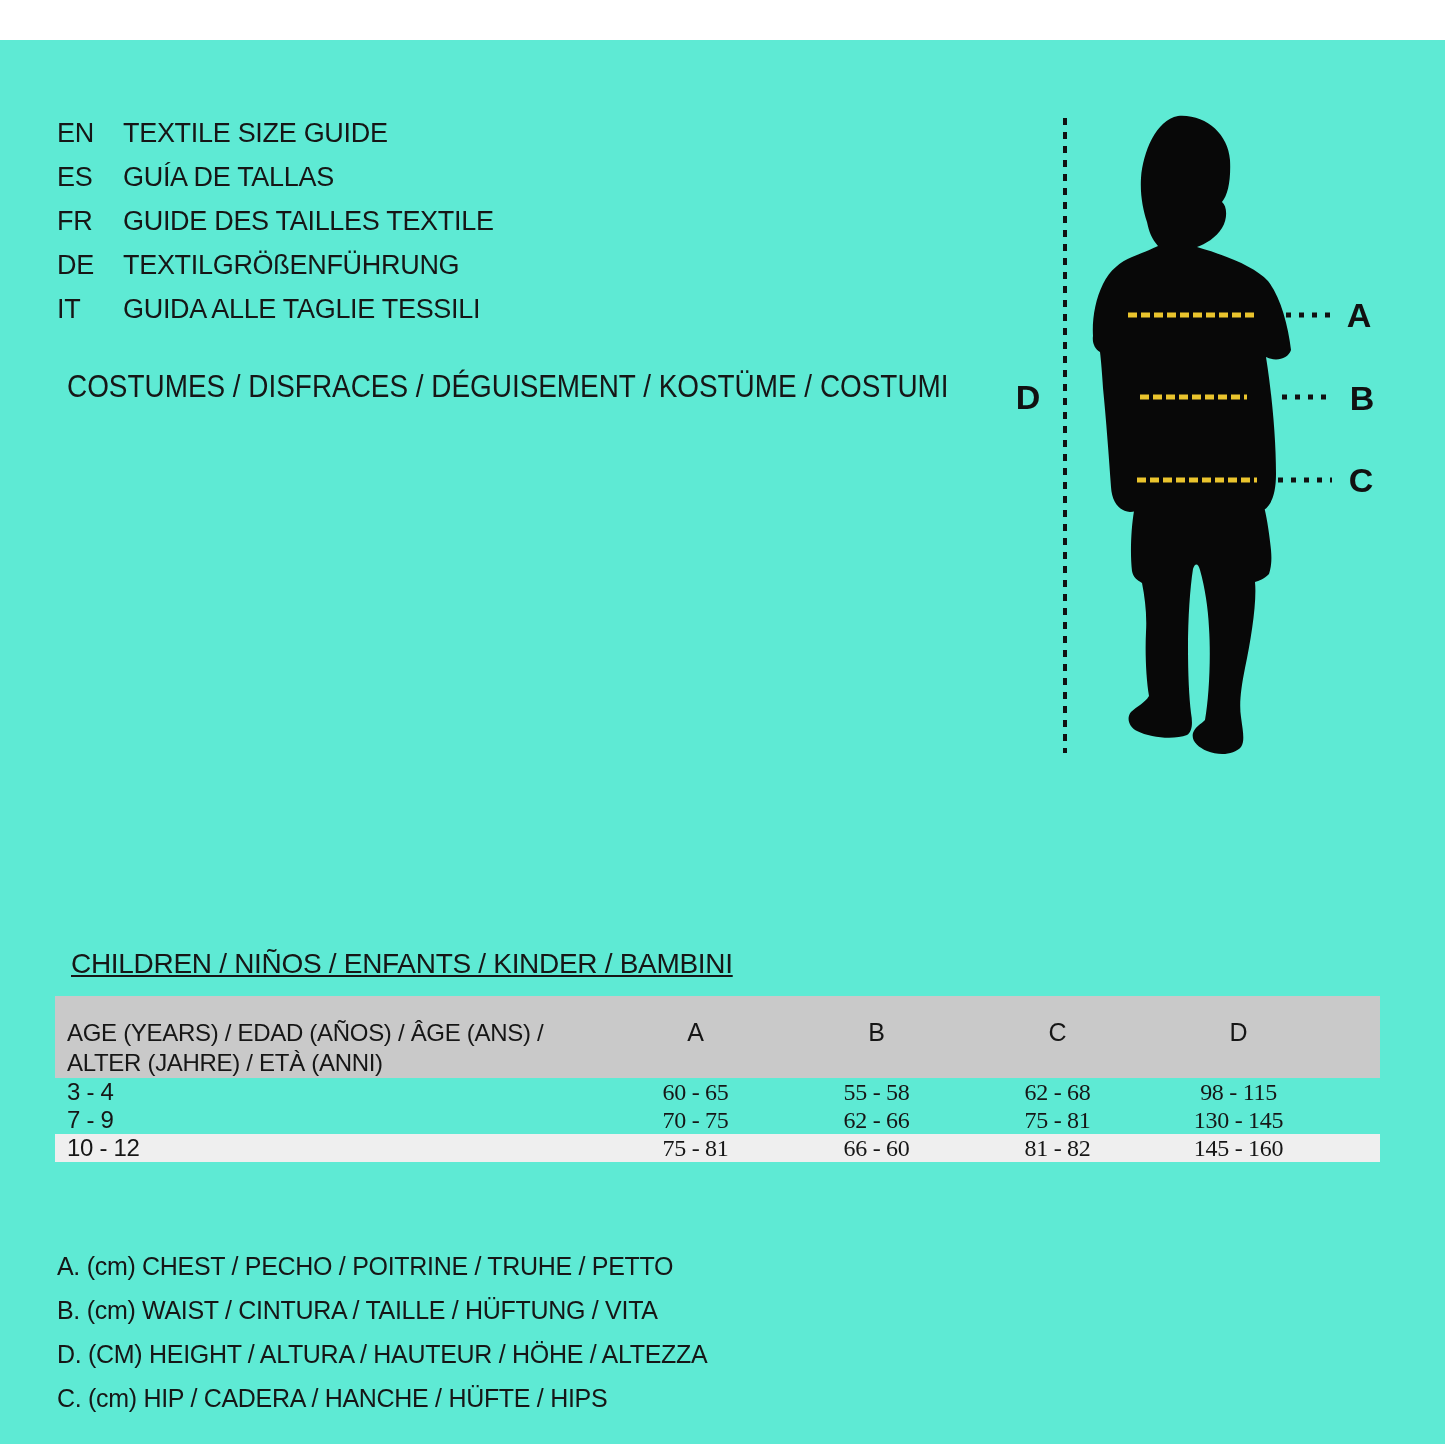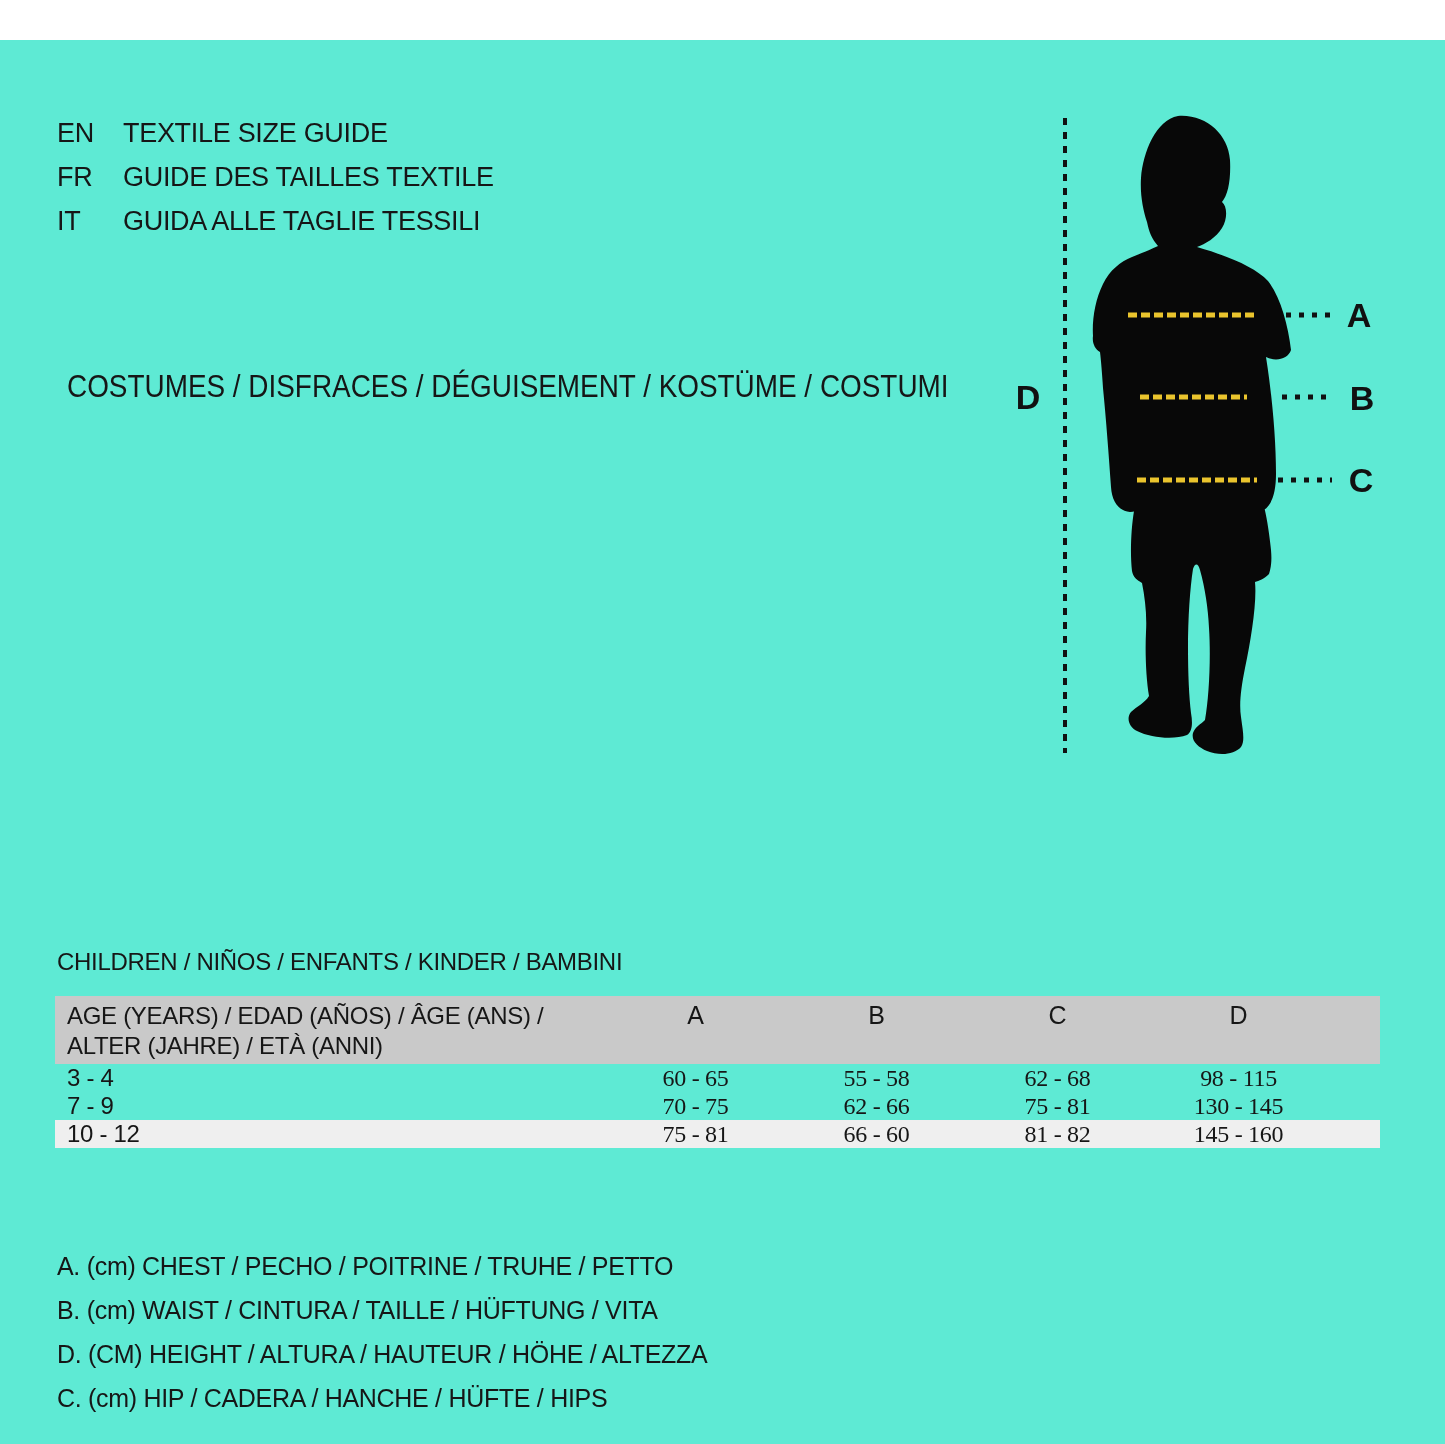--- a/index.html
+++ b/index.html
@@ -22,24 +22,24 @@
 
   
   .diagram-svg { position:absolute; left:1000px; top:60px; width:445px; height:660px; }
   .dim-label { position:absolute; width:44px; text-align:center; font-size:34px; font-weight:bold; line-height:34px; color:#111; }
   .dim-label.a { left:1337px; top:258px; }
   .dim-label.b { left:1340px; top:341px; }
   .dim-label.c { left:1339px; top:423px; }
   .dim-label.d { left:1006px; top:340px; }
 
   
-  .section-title { position:absolute; left:57px; top:908px; font-size:24px; letter-spacing:-0.3px; white-space:nowrap; }
+  .section-title { position:absolute; left:71px; top:908px; font-size:28px; letter-spacing:-0.3px; white-space:nowrap;text-decoration:underline; }
   .size-table { position:absolute; left:55px; top:956px; width:1325px; border-collapse:collapse; table-layout:fixed; font-size:24px; letter-spacing:-0.3px; }
   .size-table th, .size-table td { font-weight:normal; }
-  .size-table thead th { background:#c9c9c9; height:68px; vertical-align:top; padding-top:5px; }
+  .size-table thead th { background:#c9c9c9; height:68px; vertical-align:top; padding-top:22px; }
   .th-age { text-align:left; padding-left:12px; line-height:30px; }
   .th-col { text-align:center; font-size:25px; }
   .size-table tbody td { height:22px; vertical-align:middle; }
   .td-age { text-align:left; padding-left:12px; }
   .td-val { text-align:center;font-family:Liberation Serif, serif; }
   .row-alt td { background:#efefef; }
 
   
   .legend { position:absolute; left:57px; top:1204px; }
   .legend-line { font-size:25px; line-height:44px; letter-spacing:-0.3px; white-space:nowrap; }
@@ -48,22 +48,30 @@
 <body>
 
 <div class="page">
 
   <div class="lang-list">
     <div class="lang-row">
       <span class="lang-code">EN</span>
       <span class="lang-label">TEXTILE SIZE GUIDE</span>
     </div>
     <div class="lang-row">
+      <span class="lang-code">ES</span>
+      <span class="lang-label">GUÍA DE TALLAS</span>
+    </div>
+    <div class="lang-row">
       <span class="lang-code">FR</span>
       <span class="lang-label">GUIDE DES TAILLES TEXTILE</span>
+    </div>
+    <div class="lang-row">
+      <span class="lang-code">DE</span>
+      <span class="lang-label">TEXTILGRÖßENFÜHRUNG</span>
     </div>
     <div class="lang-row">
       <span class="lang-code">IT</span>
       <span class="lang-label">GUIDA ALLE TAGLIE TESSILI</span>
     </div>
   </div>
 
   <div class="category-title">
     <span class="condensed">COSTUMES / DISFRACES / DÉGUISEMENT / KOSTÜME / COSTUMI</span>
   </div>

